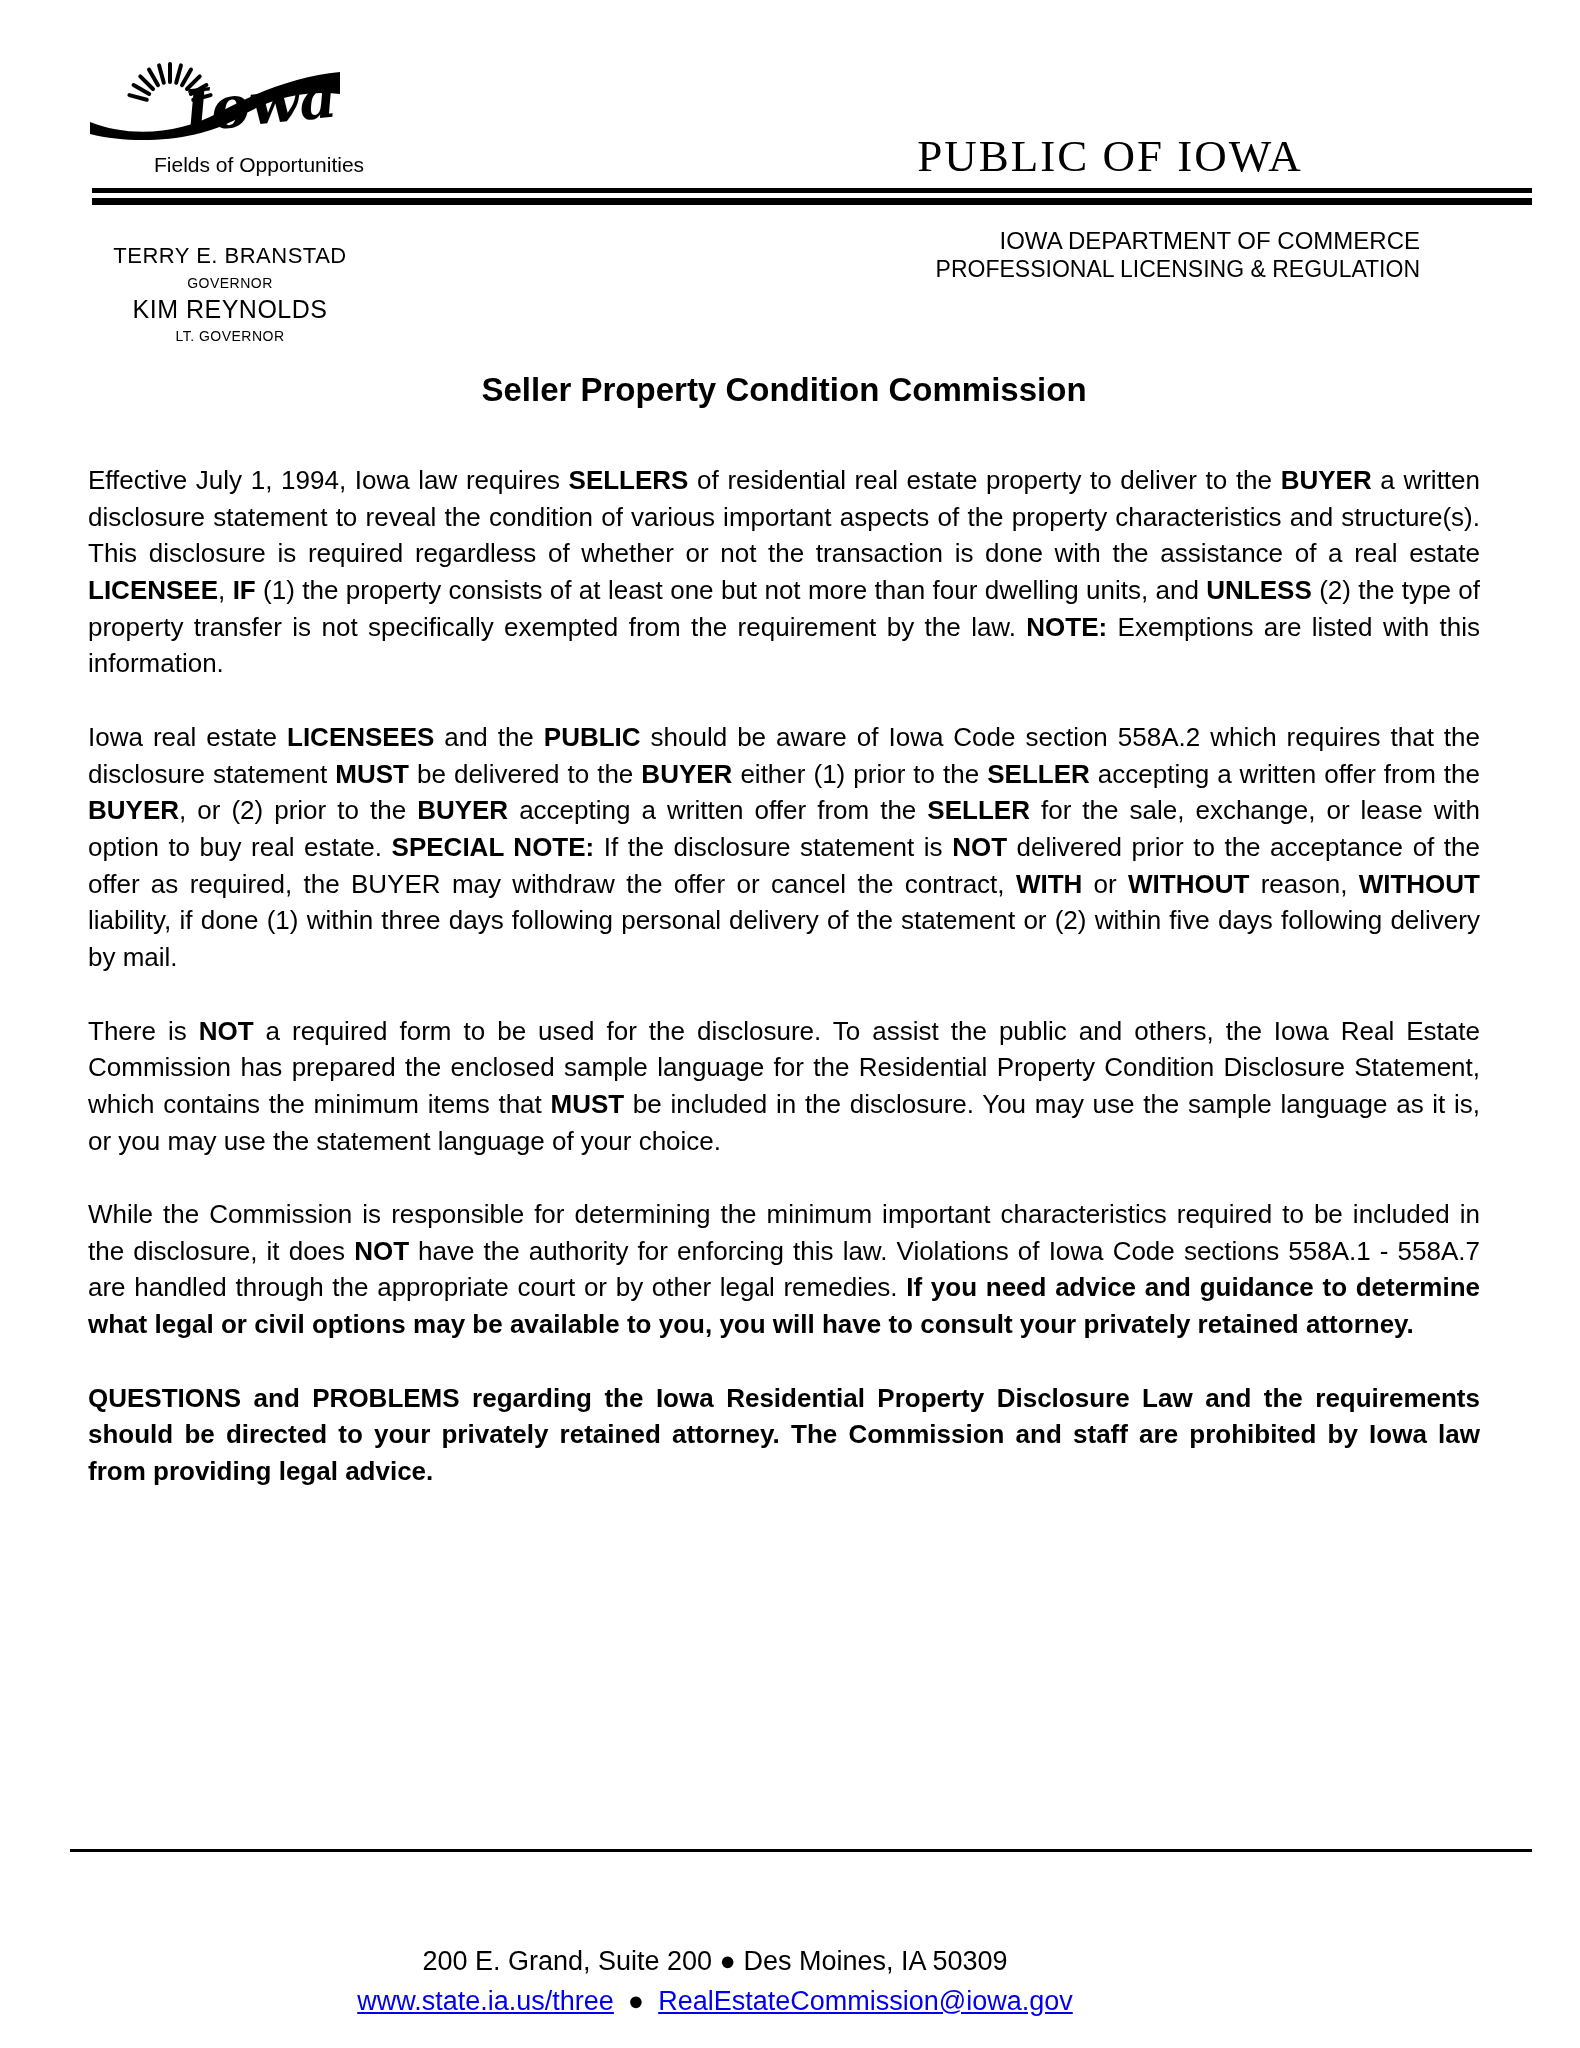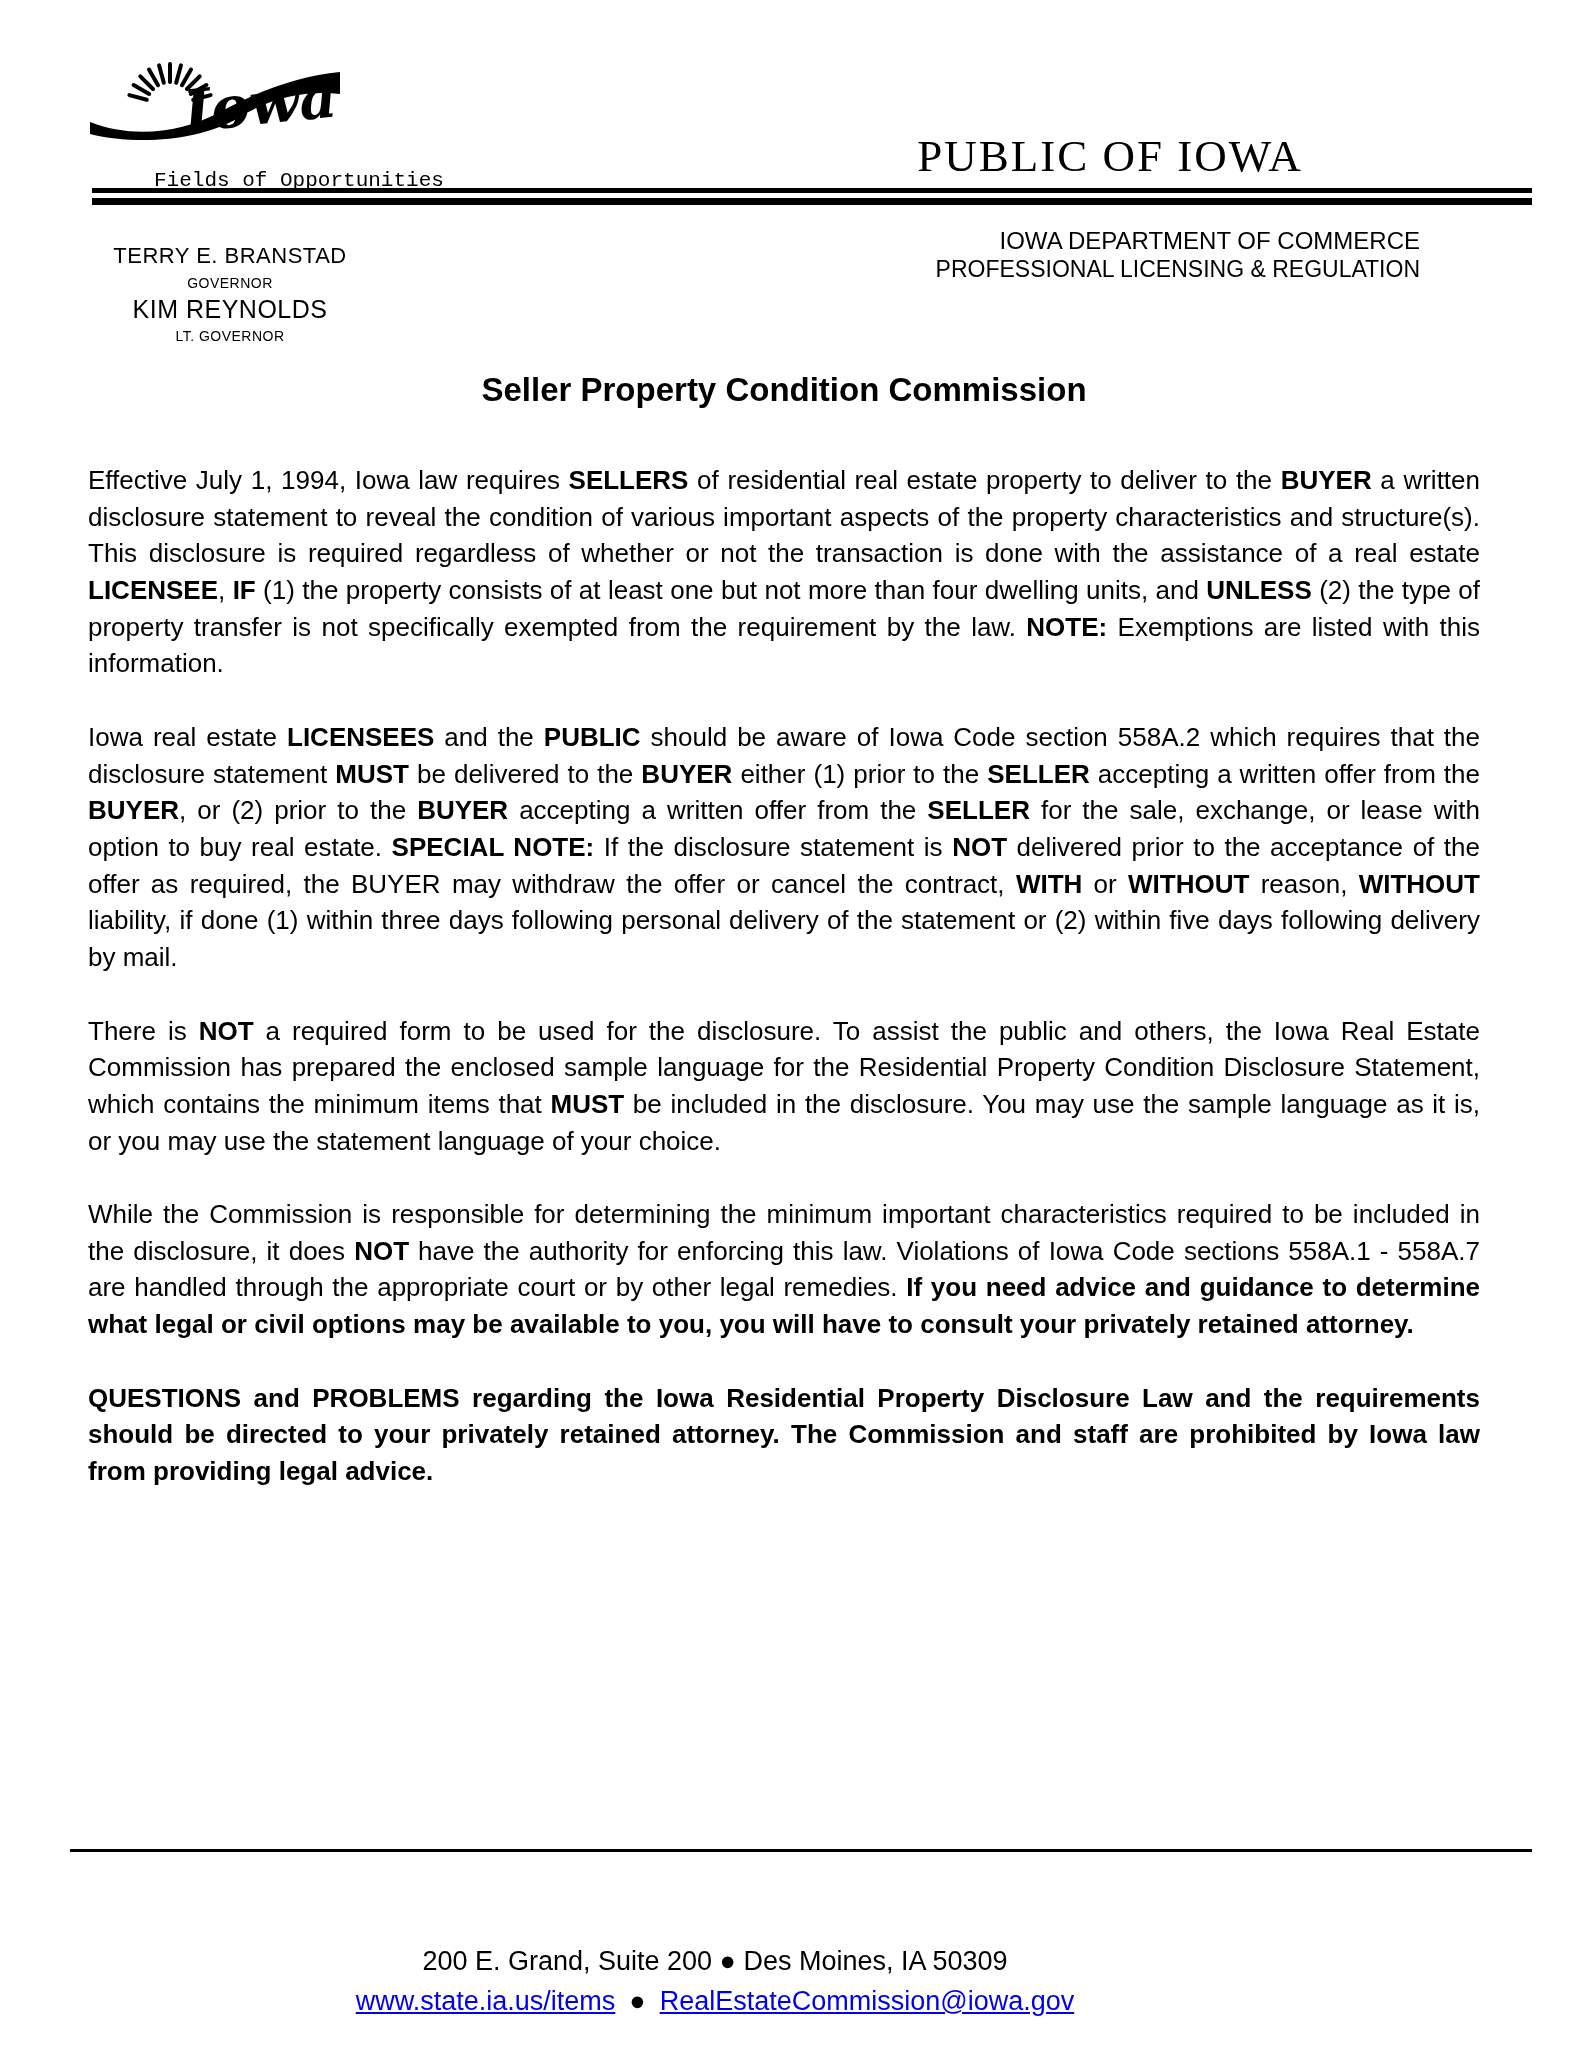--- a/index.html
+++ b/index.html
@@ -11,24 +11,24 @@
     color:#000;
     font-family:"Liberation Sans", sans-serif;
     overflow:hidden;
   }
 
   
   .logo-block { position:absolute; left:90px; top:50px; width:250px; }
   .logo-art { display:block; width:250px; height:102px; }
   .logo-script { font-family:"DejaVu Serif", serif; }
   .tagline {
-    font-family:Liberation Mono, monospace;
+    font-family:Liberation Sans, sans-serif;
     font-size:21px; line-height:22px;
     padding-left:64px; white-space:nowrap;
-    margin-top:18px;
+    margin-top:2px;
   }
 
   .state-title {
     position:absolute; left:800px; top:134px; width:620px;
     text-align:center;
     font-family:"Liberation Serif", serif;
     font-size:45px; line-height:45px;
     letter-spacing:2px; white-space:nowrap;
   }
 
@@ -123,17 +123,17 @@
 
     <p class="para"><span>While the Commission is responsible for determining the minimum important characteristics required to be included in the disclosure, it does </span><b>NOT</b><span> have the authority for enforcing this law. Violations of Iowa Code sections 558A.1 - 558A.7 are handled through the appropriate court or by other legal remedies. </span><b>If you need advice and guidance to determine what legal or civil options may be available to you, you will have to consult your privately retained attorney.</b></p>
 
     <p class="para"><b>QUESTIONS and PROBLEMS regarding the Iowa Residential Property Disclosure Law and the requirements should be directed to your privately retained attorney. The Commission and staff are prohibited by Iowa law from providing legal advice.</b></p>
   </div>
 
   <div class="footer-rule"></div>
   <div class="footer-text">
     <div class="footer-address">200 E. Grand, Suite 200 ● Des Moines, IA 50309</div>
     <div class="footer-links">
-      <a class="footer-link">www.state.ia.us/items</a><span class="footer-sep">●</span><a class="footer-link">RealEstateCommission@iowa.gov</a>
+      <a class="footer-link">www.state.ia.us/three</a><span class="footer-sep">●</span><a class="footer-link">RealEstateCommission@iowa.gov</a>
     </div>
   </div>
 
 </div>
 
 </body></html>

